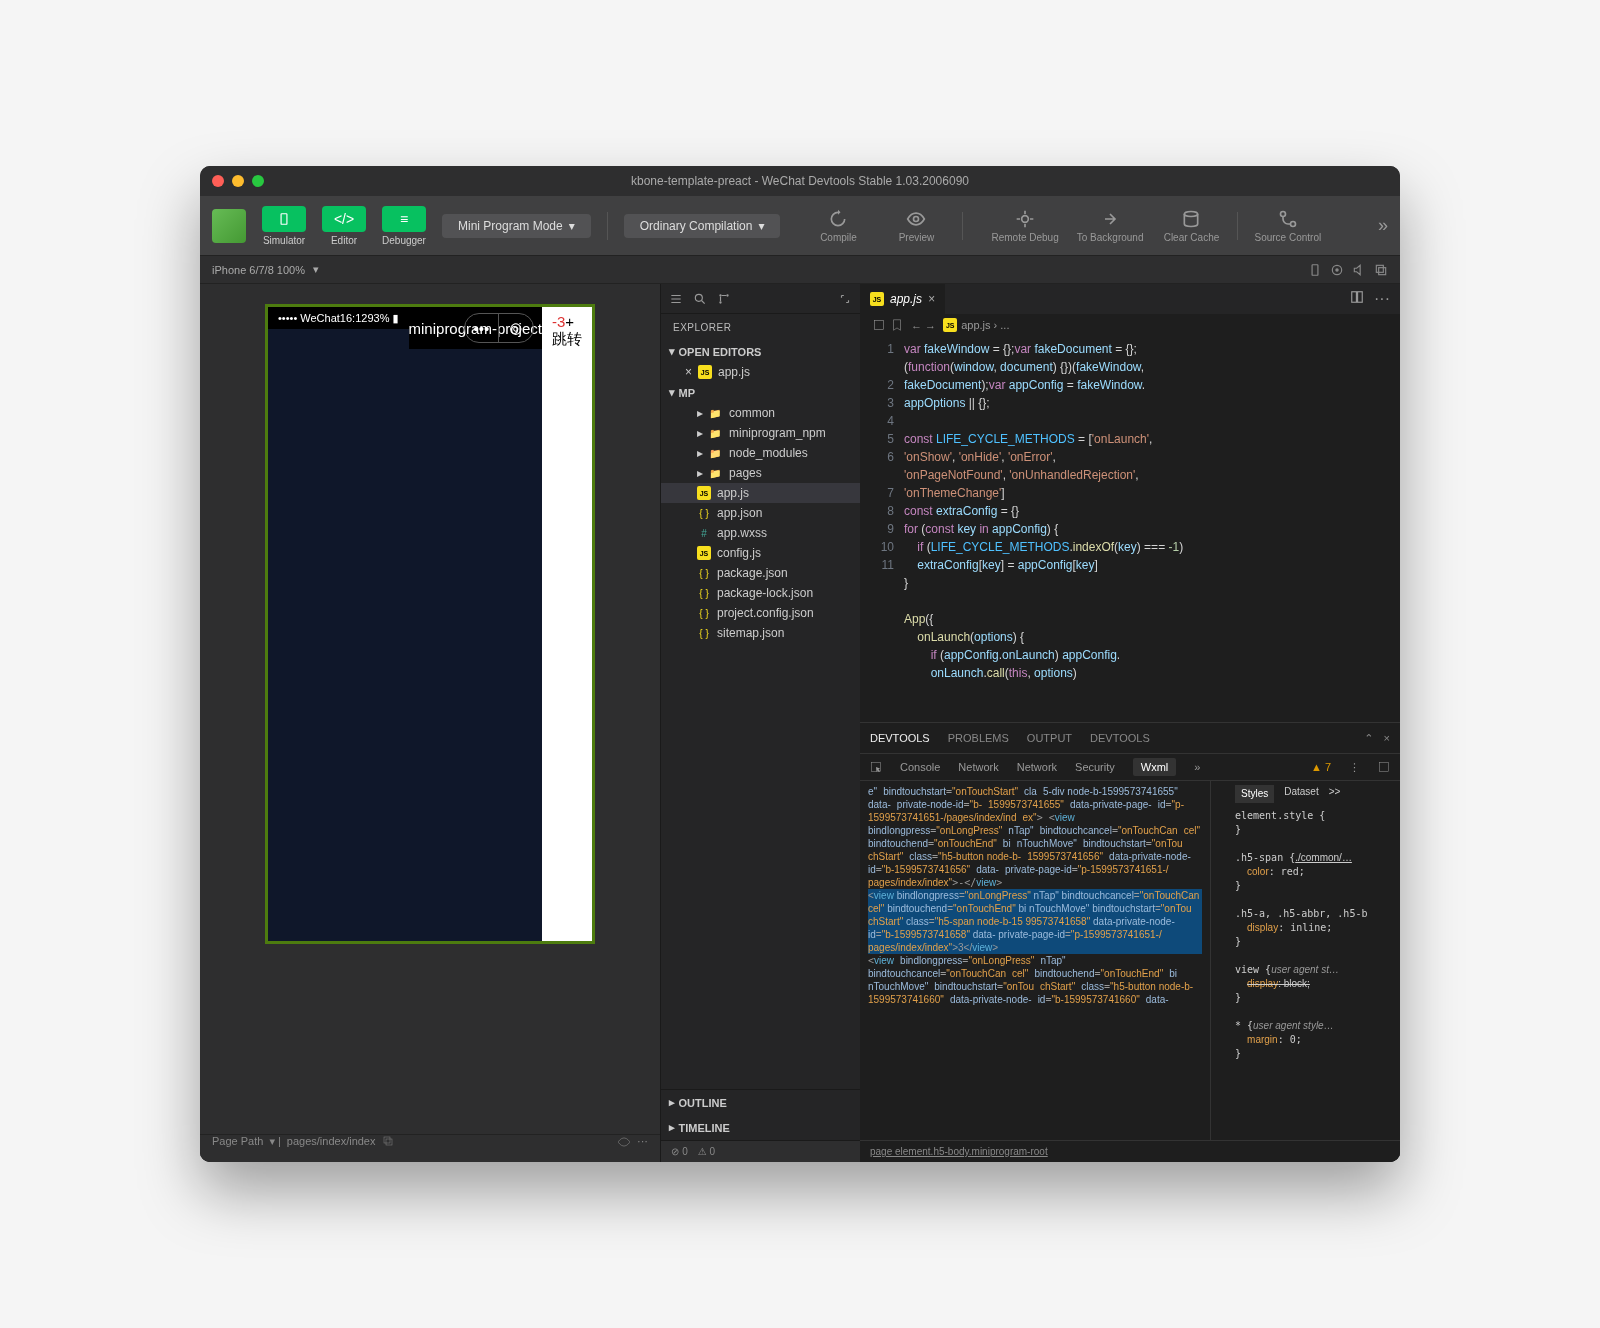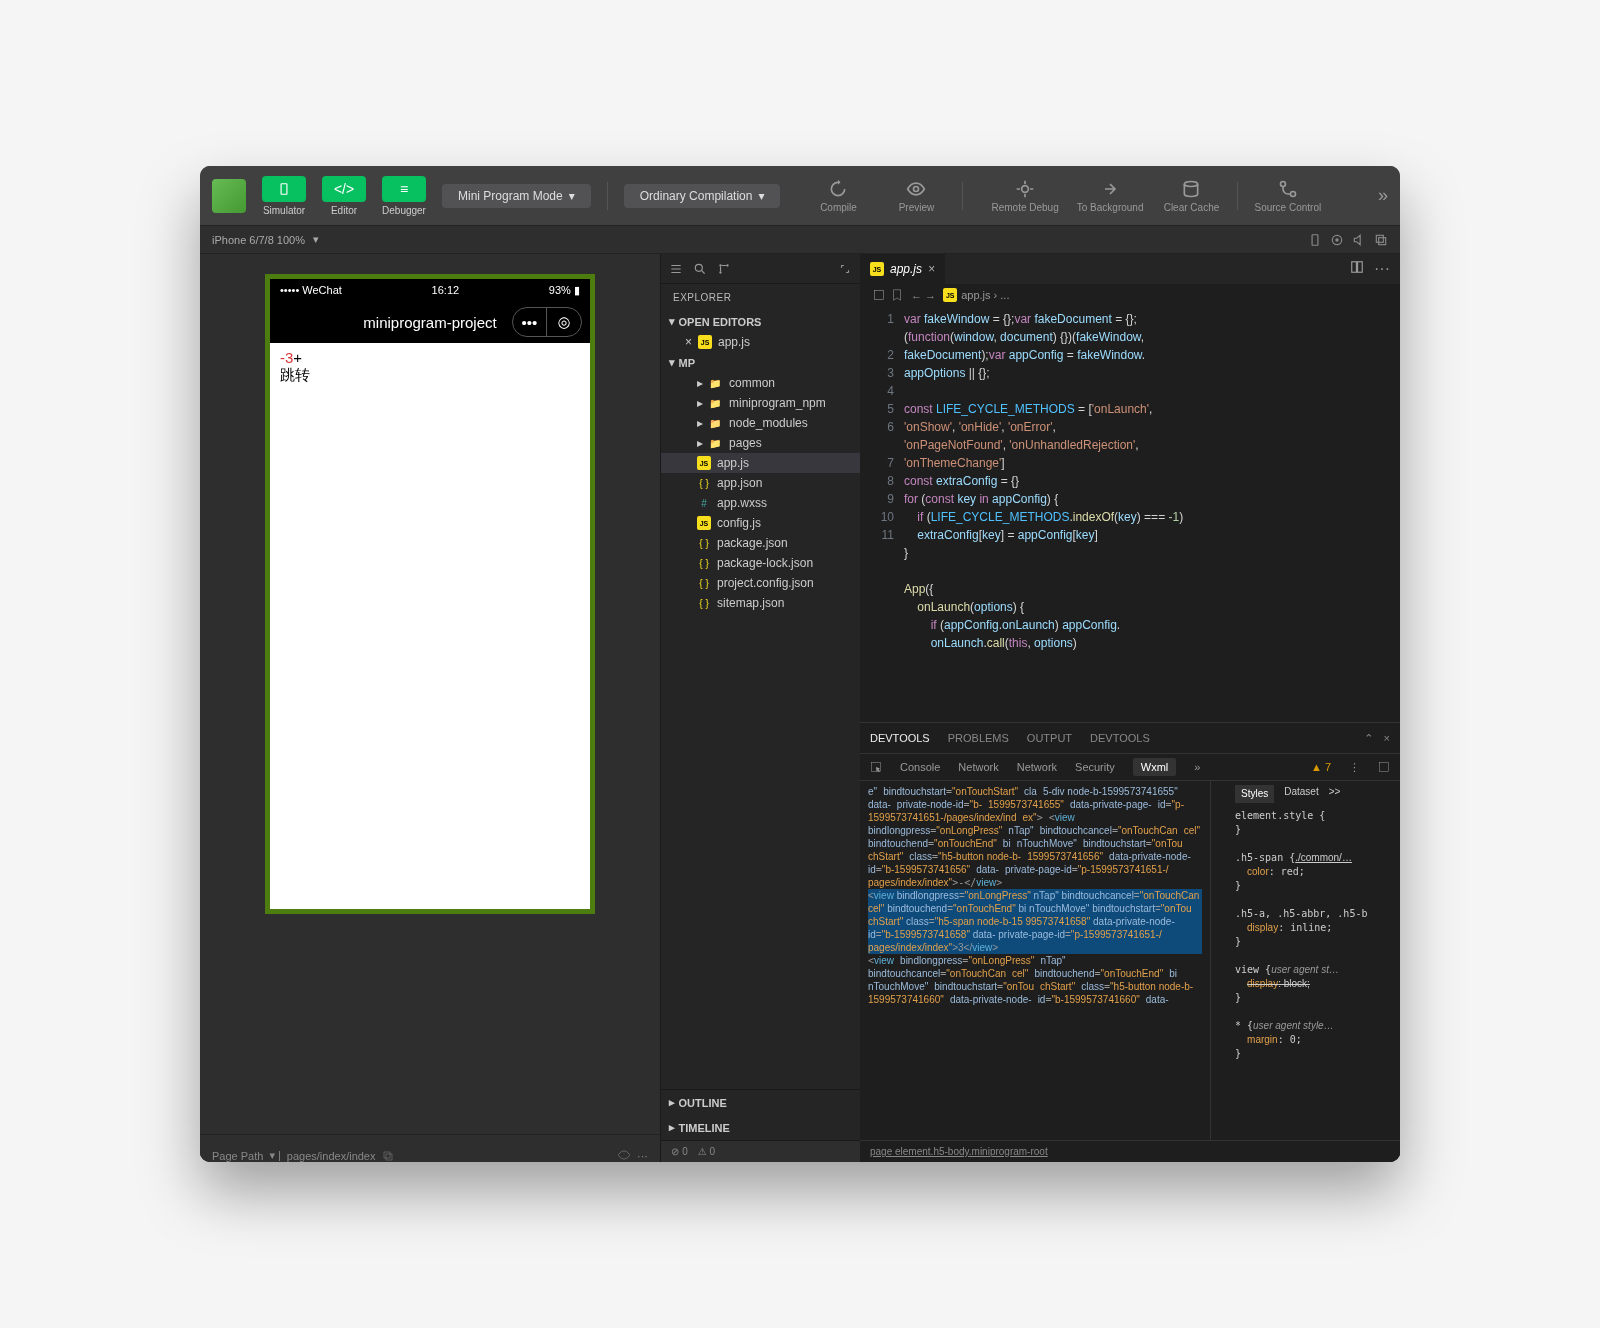--- a/index.html
+++ b/index.html
@@ -21,29 +21,29 @@
   .more { margin-left:auto; color:#999; font-size:18px; }
 
   .device-row { height:28px; background:#2e2e2f; display:flex; align-items:center; padding:0 12px; color:#aaa; font-size:11px; gap:8px; border-bottom:1px solid #222;text-align:center; }
   .device-row .spacer { flex:1; }
   .device-row svg { width:14px; height:14px; color:#888; }
 
   .body { flex:1; display:flex; background:#1e1e1e; overflow:hidden; }
 
   
   .sim-pane { width:460px; background:#2e2e2f; display:flex; flex-direction:column; align-items:center; }
-  .phone { width:330px; height:640px; background:#84cc16; margin-top:20px; display:flex; flex-direction:column; border:5px solid #4d7c0f; }
+  .phone { width:330px; height:640px; background:#0f172a; margin-top:20px; display:flex; border:3px solid #4d7c0f; }
   .ph-status { height:22px; background:#000; color:#fff; font-size:11px; display:flex; align-items:center; justify-content:space-between; padding:0 10px; }
   .ph-nav { height:42px; background:#000; color:#fff; display:flex; align-items:center; justify-content:center; position:relative; font-size:15px; }
   .pill { position:absolute; right:8px; display:flex; border:1px solid #555; border-radius:20px; overflow:hidden; }
   .pill span { width:34px; height:28px; display:flex; align-items:center; justify-content:center; color:#fff; }
   .pill span:first-child { border-right:1px solid #555; }
   .ph-body { flex:1; background:#fff; padding:6px 10px; font-size:15px; }
   .minus3 { color:#d33; }
-  .sim-foot { margin-top:auto; height:28px; width:100%; display:flex; align-items:flex-end; padding:0 12px; color:#888; font-size:11px; gap:6px; border-top:1px solid #222; }
+  .sim-foot { margin-top:auto; height:28px; width:100%; display:flex; align-items:flex-start; padding:0 12px; color:#888; font-size:11px; gap:6px; border-top:1px solid #222; }
   .sim-foot .sf-spacer { flex:1; }
 
   
   .explorer { width:200px; background:#252526; display:flex; flex-direction:column; color:#ccc; font-size:12px; border-left:1px solid #1a1a1a; }
   .exp-top { height:30px; display:flex; align-items:center; padding:0 8px; gap:10px; border-bottom:1px solid #1a1a1a; }
   .exp-top svg { width:14px; height:14px; color:#999; }
   .exp-head { padding:8px 12px; color:#bbb; font-size:10px; letter-spacing:.5px; }
   .exp-sec { padding:4px 8px; color:#ccc; font-size:11px; font-weight:600; display:flex; align-items:center; gap:4px; cursor:pointer; }
   .tree { list-style:none; }
   .tree li { padding:3px 8px 3px 24px; display:flex; align-items:center; gap:6px; cursor:pointer; }
@@ -85,20 +85,28 @@
   .styles-tabs .act { color:#fff; background:#333; padding:2px 6px; }
   .styles .r{color:#e2a14b}.styles .i{color:#999;font-style:italic}.styles .st{text-decoration:line-through}
   .dt-foot { height:22px; border-top:1px solid #333; display:flex; align-items:center; padding:0 10px; color:#888; font-size:10px; gap:10px;text-decoration:underline; }
   .statusline { height:22px; background:#2e2e2f; color:#999; font-size:10px; display:flex; align-items:center; padding:0 10px; gap:14px; justify-content:flex-end; }
 </style>
 </head>
 <body>
 
 <div class="window">
 
+  <div class="titlebar">
+    <div class="traffic">
+      <div class="dot red"></div>
+      <div class="dot yel"></div>
+      <div class="dot grn"></div>
+    </div>
+    <div class="title">kbone-template-preact - WeChat Devtools Stable 1.03.2006090</div>
+  </div>
 
   <div class="toolbar">
     <div class="avatar"></div>
     <div class="tbtn">
       <div class="tbtn-top">
           <svg viewBox="0 0 24 24" width="14" height="14">
             <rect x="7" y="3" width="10" height="18" rx="1" fill="none" stroke="#fff" stroke-width="2"></rect>
           </svg>
         </div>
       <span>Simulator</span>

